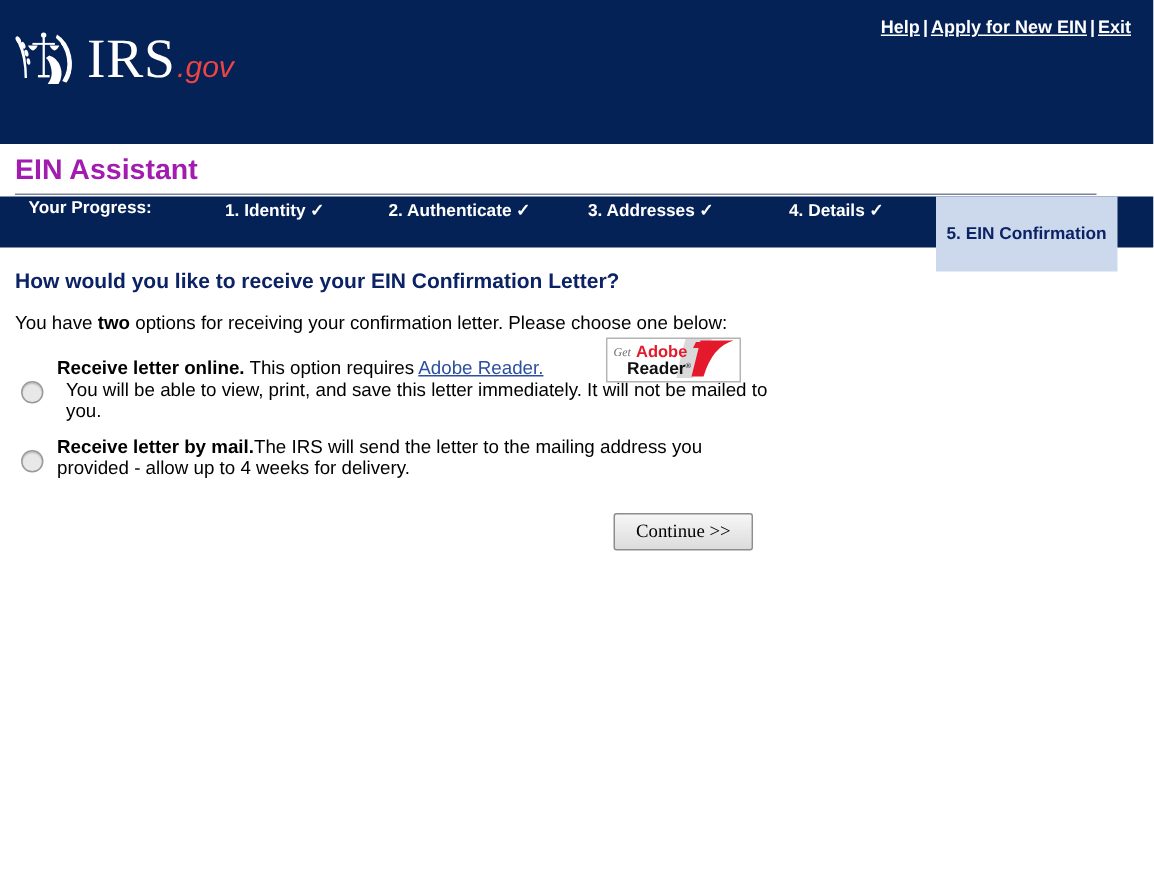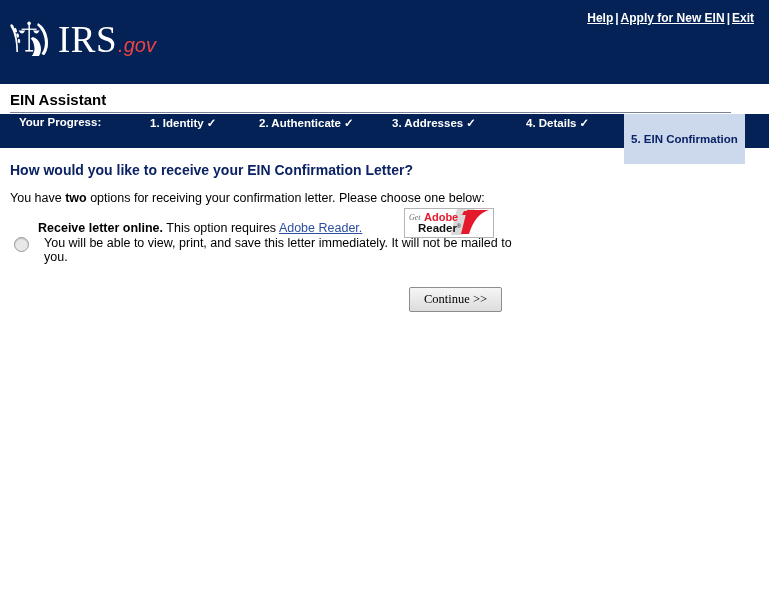--- a/index.html
+++ b/index.html
@@ -12,21 +12,21 @@
     background: #ffffff;
     font-family: "Liberation Sans", sans-serif;
     font-size: 12px;
     color: #000000;
     overflow: hidden;
   }
 
   
   .site-header {
     background: #042256;
-    height: 84px;
+    height: 96px;
     position: relative;
   }
   .header-links {
     position: absolute;
     top: 11px;
     right: 15px;
     color: #ffffff;
     font-size: 12px;
     font-weight: bold;
     letter-spacing: 0;
@@ -75,22 +75,22 @@
     color: #ef4444;
     font-style: italic;
   }
 
   
   .assistant-bar {
     padding: 0;
     background: #ffffff;
   }
   .assistant-title {
-    color: #000000;
-    font-size: 15px;
+    color: #a21caf;
+    font-size: 19px;
     font-weight: bold;
     padding: 7px 0 2px 10px;
   }
   .assistant-rule {
     height: 1px;
     background: #7b8397;
     margin: 2px 38px 0 10px;
   }
 
   
@@ -303,18 +303,22 @@
     </div>
 
     <div class="option-row">
       <span class="radio"></span>
       <span class="option-text">
           <span class="wrap-line"><b class="lead">Receive letter online.</b><span> This option requires </span><a href="#">Adobe Reader.</a></span>
           <span class="option-second-line">You will be able to view, print, and save this letter immediately. It will not be mailed to you.</span>
         </span>
     </div>
 
+    <div class="option-row">
+      <span class="radio"></span>
+      <span class="option-text" style="max-width:478px;"><b class="lead">Receive letter by mail.</b><span>The IRS will send the letter to the mailing address you provided - allow up to 4 weeks for delivery.</span></span>
+    </div>
   </div>
 
   <div class="button-row">
     <button class="continue-btn">Continue &gt;&gt;</button>
   </div>
 </div>
 
 </body></html>

